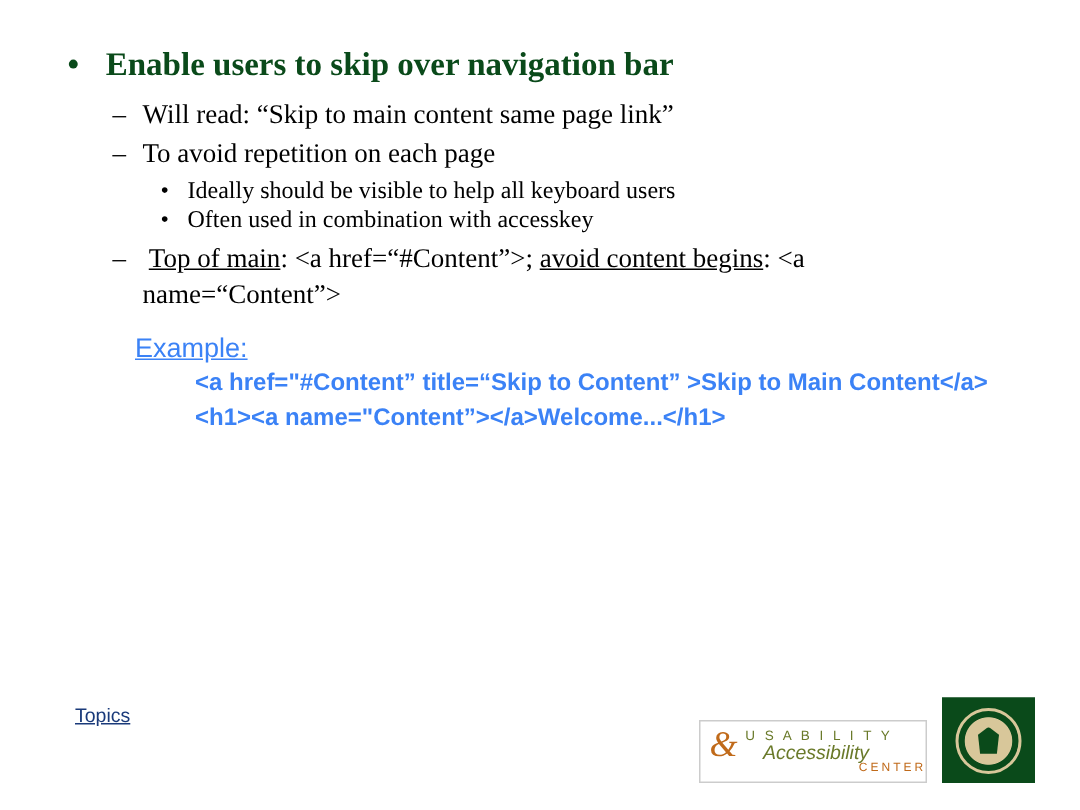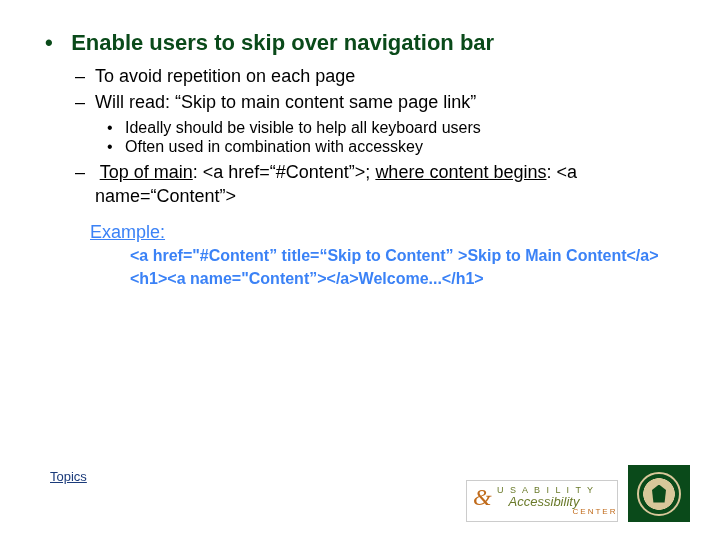--- a/index.html
+++ b/index.html
@@ -25,20 +25,21 @@
   ul.level1 {
     list-style: none;
     padding-left: 15px;
     margin: 0;
   }
   ul.level1 > li {
     color: #0a4a1a;
     font-size: 22px;
     font-weight: bold;
     margin-bottom: 4px;
+    font-family: Liberation Serif, serif;
   }
   ul.level1 > li::before {
     content: "•";
     color: #0a4a1a;
     display: inline-block;
     width: 20px;
     margin-left: -20px;
   }
   ul.level2 {
     list-style: none;
@@ -163,28 +164,28 @@
 </style>
 </head>
 <body>
 
 <div class="slide">
 
   <ul class="level1">
     <li>
       <span>Enable users to skip over navigation bar</span>
       <ul class="level2">
+        <li class="dash">Will read: “Skip to main content same page link”</li>
         <li class="dash">To avoid repetition on each page</li>
-        <li class="dash">Will read: “Skip to main content same page link”</li>
         <ul class="level3">
           <li>Ideally should be visible to help all keyboard users</li>
           <li>Often used in combination with accesskey</li>
         </ul>
         <li class="dash">
-          <span class="underline">Top of main</span><span>: &lt;a href=“#Content”&gt;; </span><span class="underline">where content begins</span><span>: &lt;a name=“Content”&gt;</span>
+          <span class="underline">Top of main</span><span>: &lt;a href=“#Content”&gt;; </span><span class="underline">avoid content begins</span><span>: &lt;a name=“Content”&gt;</span>
         </li>
       </ul>
     </li>
   </ul>
 
   <div class="example-block">
     <div class="example-label">Example:</div>
     <div class="code-lines">
       <div>&lt;a href="#Content” title=“Skip to Content” &gt;Skip to Main Content&lt;/a&gt;</div>
       <div>&lt;h1&gt;&lt;a name="Content”&gt;&lt;/a&gt;Welcome...&lt;/h1&gt;</div>

